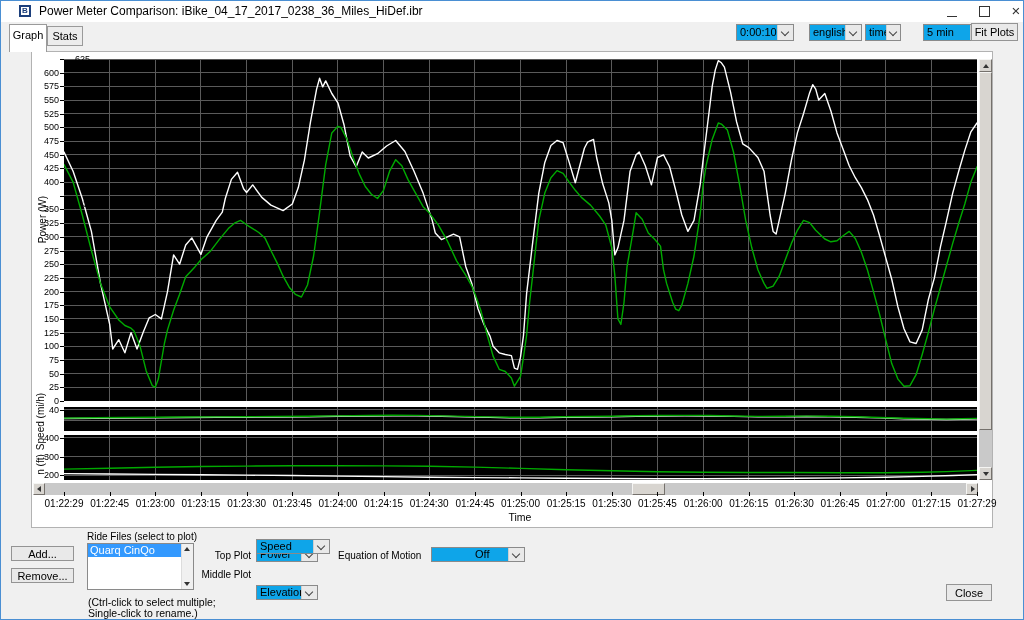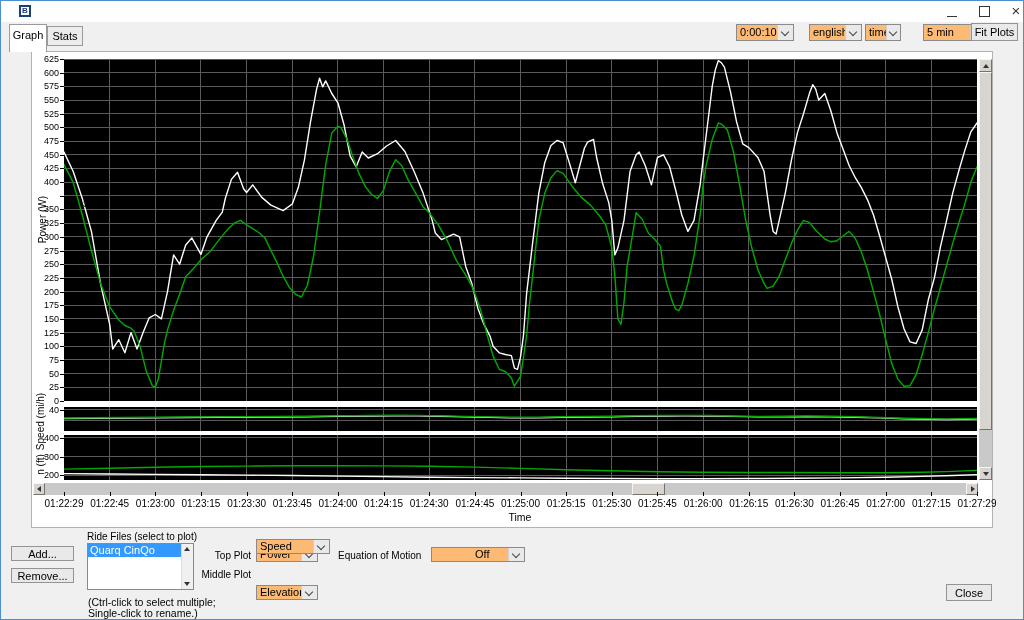--- a/index.html
+++ b/index.html
@@ -12,21 +12,21 @@
     box-sizing:border-box;color:#1c3f7c;font-size:8px;font-weight:bold;line-height:8px;text-align:center;}
   .title-text{position:absolute;left:38px;top:0;line-height:21px;font-size:12px;color:#000;white-space:nowrap;}
   .win-btn{position:absolute;top:0;height:20px;width:32px;text-align:center;color:#333;cursor:default;}
   .win-btn.mini span{display:inline-block;width:10px;border-top:1px solid #333;vertical-align:middle;margin-top:11px;}
   .win-btn.maxi span{display:inline-block;width:9px;height:9px;border:1px solid #333;margin-top:5px;}
   .win-btn.clos{font-size:15px;line-height:19px;}
   
   .tab{position:absolute;font-size:11px;text-align:center;border:1px solid #9a9a9a;background:#ececec;box-sizing:border-box;}
   .tab.sel{background:#ffffff;border-bottom:none;z-index:2;}
   
-  .combo{position:absolute;background:#fdba74;border:1px solid #8a8a8a;box-sizing:border-box;font-size:11px;}
+  .combo{position:absolute;background:#0ea5e9;border:1px solid #8a8a8a;box-sizing:border-box;font-size:11px;}
   .combo .val{position:absolute;left:3px;top:0;right:16px;line-height:15px;white-space:nowrap;overflow:hidden;}
   .combo .cbtn{position:absolute;right:0;top:0;bottom:0;width:15px;background:#e9e9e9;border-left:1px solid #cfcfcf;}
   .chev{position:absolute;left:4px;top:4px;width:5px;height:5px;border-right:1px solid #444;border-bottom:1px solid #444;transform:rotate(45deg);}
   .btn97{position:absolute;background:#e9e9e9;border:1px solid #949494;box-sizing:border-box;
     font-size:11px;text-align:center;color:#000;}
   
   .panel{position:absolute;left:30px;top:50px;width:962px;height:477px;background:#fff;
     border:1px solid #b2b2b2;box-sizing:border-box;}
   svg.plot{position:absolute;left:32px;background:#000;display:block;}
   .ytick{position:absolute;left:0px;width:27px;text-align:right;font-size:9px;line-height:10px;color:#000;}
@@ -52,20 +52,21 @@
   .lb-sb{position:absolute;right:0;top:0;width:11px;height:100%;background:#f0f0f0;border-left:1px solid #dcdcdc;}
   .hint{position:absolute;left:87px;font-size:10.5px;line-height:11px;color:#000;}
 </style>
 </head>
 <body>
 
 <div class="window">
 
   <div class="titlebar">
     <div class="app-icon">B</div>
+    <div class="title-text">Power Meter Comparison:  iBike_04_17_2017_0238_36_Miles_HiDef.ibr</div>
     <div class="win-btn mini" style="left:935px;"><span></span></div>
     <div class="win-btn maxi" style="left:967px;"><span></span></div>
     <div class="win-btn clos" style="left:999px;">×</div>
   </div>
 
   <div class="tab sel" style="left:8px;top:23px;width:38px;height:28px;line-height:21px;">Graph</div>
   <div class="tab" style="left:46px;top:25px;width:36px;height:20px;line-height:19px;">Stats</div>
 
   <div class="combo" style="left:735px;top:23px;width:58px;height:17px;">
     <span class="val">0:00:10</span>
@@ -212,21 +213,21 @@
       <span class="piece" style="left:0;top:0;width:13px;height:13px;">
           <span class="tri u"></span>
         </span>
       <span class="piece" style="left:0;top:13px;width:13px;height:358px;"></span>
       <span class="piece" style="left:0;bottom:0;width:13px;height:13px;">
           <span class="tri d"></span>
         </span>
     </div>
 
     <div class="time-label">Time</div>
-  <div class="ytick" style="top: 2px;">625</div>
+  <div class="ytick" style="top: 2px; padding-left: 31px;">625</div>
       <div class="ydash" style="top: 7px;"></div>
       <div class="ytick" style="top: 15.68px;">600</div>
       <div class="ydash" style="top: 20.68px;"></div>
       <div class="ytick" style="top: 29.36px;">575</div>
       <div class="ydash" style="top: 34.36px;"></div>
       <div class="ytick" style="top: 43.04px;">550</div>
       <div class="ydash" style="top: 48.04px;"></div>
       <div class="ytick" style="top: 56.72px;">525</div>
       <div class="ydash" style="top: 61.72px;"></div>
       <div class="ytick" style="top: 70.4px;">500</div>

